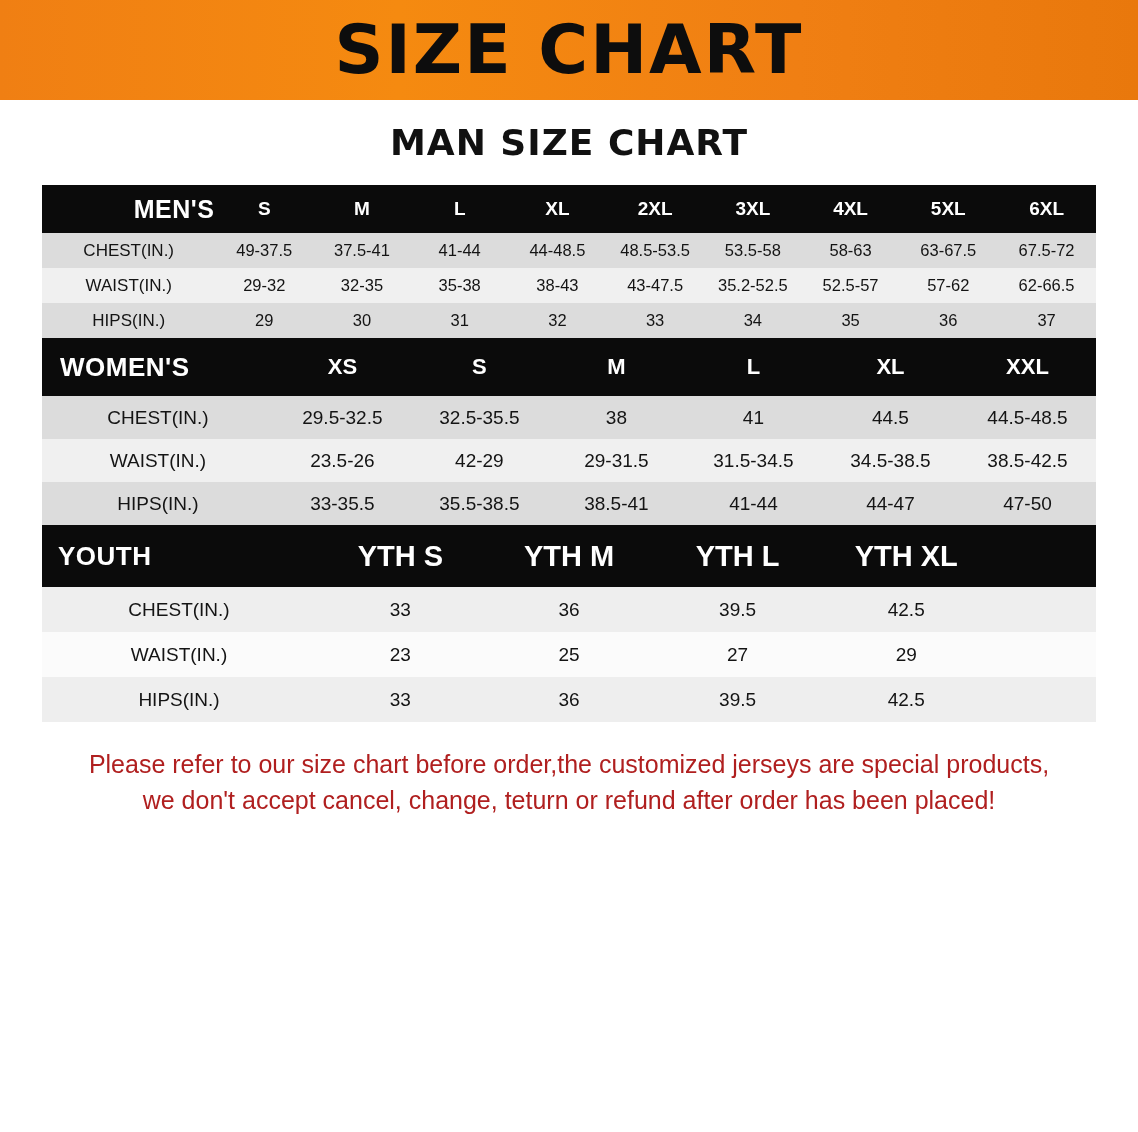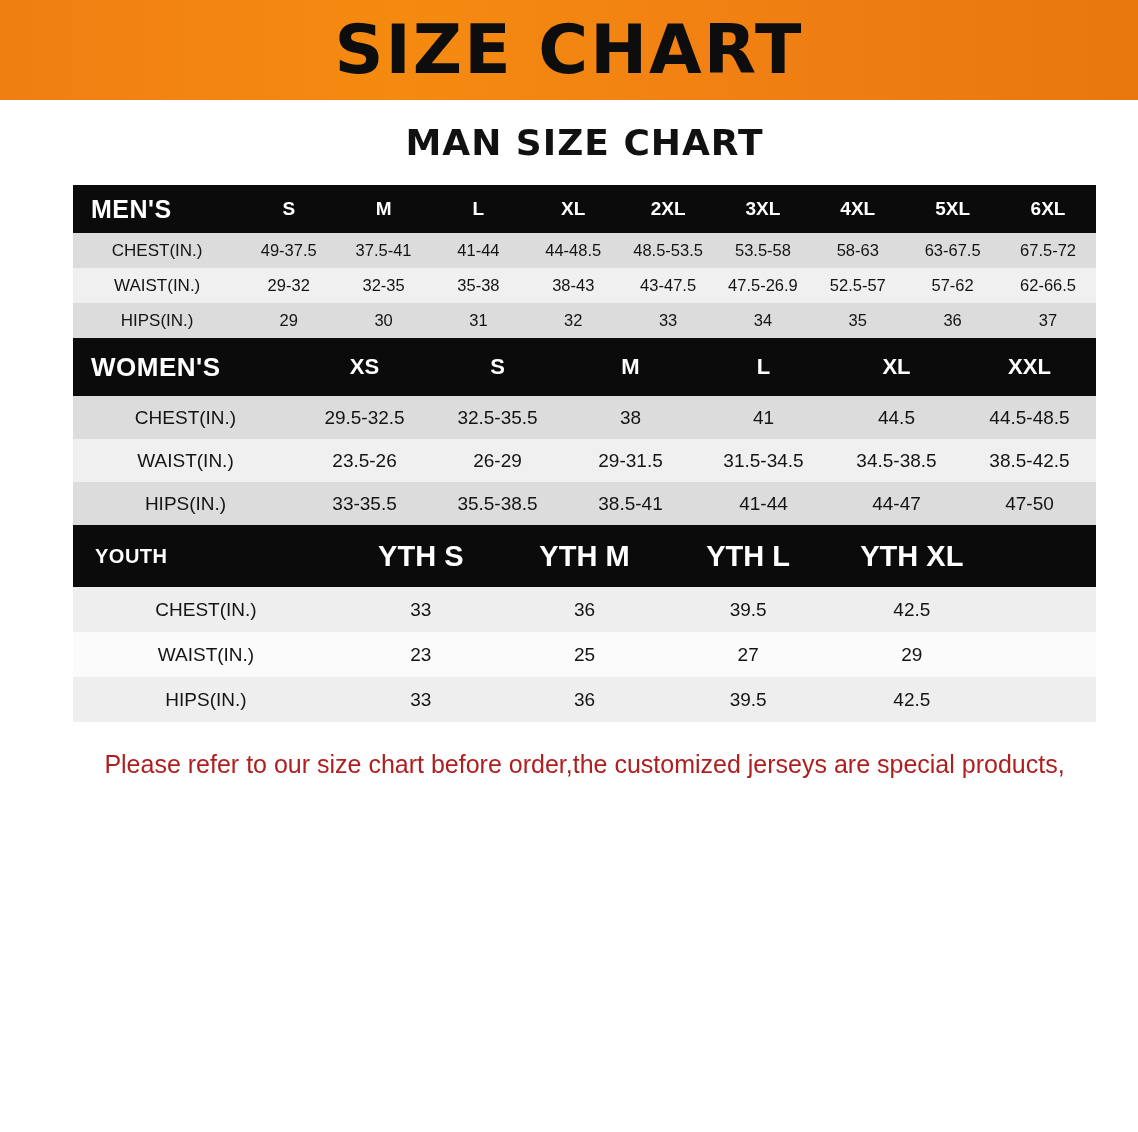--- a/index.html
+++ b/index.html
@@ -29,21 +29,20 @@
     font-weight: bold;
     font-size: 68px;
     letter-spacing: 2px;
     color: #0d0d0d;
     line-height: 1;
     text-align: center;
   }
 
   .page {
     padding: 0 42px;
-    margin-left: 31px;
   }
 
   
   .section-title {
     text-align: center;
     font-family: "DejaVu Sans", sans-serif;
     font-weight: bold;
     font-size: 36px;
     letter-spacing: 1px;
     color: #111111;
@@ -68,21 +67,21 @@
     color: #ffffff;
     font-weight: bold;
   }
   .row-label {
     font-weight: normal;
   }
 
   
   .men thead th { height: 48px; font-size: 19px; }
   .men thead th.first {
-    text-align: left;
+    text-align: right;
     padding-left: 18px;
     font-size: 25px;
     letter-spacing: 0.5px;
   }
   .men tbody td { height: 35px; font-size: 16.5px; color: #141414; }
   .men tbody td.first { font-size: 17px; }
   .men tbody tr:nth-child(odd) td  { background: #dcdcdc; }
   .men tbody tr:nth-child(even) td { background: #f0f0f0; }
 
   
@@ -94,22 +93,22 @@
     letter-spacing: 0.5px;
   }
   .women tbody td { height: 43px; font-size: 19px; color: #141414; }
   .women tbody tr:nth-child(odd) td  { background: #dcdcdc; }
   .women tbody tr:nth-child(even) td { background: #f0f0f0; }
 
   
   .youth thead th { height: 62px; font-size: 29px; }
   .youth thead th.first {
     text-align: left;
-    padding-left: 22px;
-    font-size: 20px;
+    padding-left: 16px;
+    font-size: 26px;
     letter-spacing: 0.5px;
   }
   .youth tbody td { height: 45px; font-size: 19px; color: #141414; }
   .youth tbody tr:nth-child(odd) td  { background: #eeeeee; }
   .youth tbody tr:nth-child(even) td { background: #fbfbfb; }
 
   
   .note {
     margin: 24px 0 0;
     text-align: center;
@@ -171,21 +170,21 @@
         <td>63-67.5</td>
         <td>67.5-72</td>
       </tr>
       <tr>
         <td class="first row-label">WAIST(IN.)</td>
         <td>29-32</td>
         <td>32-35</td>
         <td>35-38</td>
         <td>38-43</td>
         <td>43-47.5</td>
-        <td>47.5-26.9</td>
+        <td>35.2-52.5</td>
         <td>52.5-57</td>
         <td>57-62</td>
         <td>62-66.5</td>
       </tr>
       <tr>
         <td class="first row-label">HIPS(IN.)</td>
         <td>29</td>
         <td>30</td>
         <td>31</td>
         <td>32</td>
@@ -226,21 +225,21 @@
         <td>29.5-32.5</td>
         <td>32.5-35.5</td>
         <td>38</td>
         <td>41</td>
         <td>44.5</td>
         <td>44.5-48.5</td>
       </tr>
       <tr>
         <td class="first row-label">WAIST(IN.)</td>
         <td>23.5-26</td>
-        <td>26-29</td>
+        <td>42-29</td>
         <td>29-31.5</td>
         <td>31.5-34.5</td>
         <td>34.5-38.5</td>
         <td>38.5-42.5</td>
       </tr>
       <tr>
         <td class="first row-label">HIPS(IN.)</td>
         <td>33-35.5</td>
         <td>35.5-38.5</td>
         <td>38.5-41</td>
@@ -294,15 +293,16 @@
         <td>36</td>
         <td>39.5</td>
         <td>42.5</td>
         <td></td>
       </tr>
     </tbody>
   </table>
 
   <div class="note">
     <div>Please refer to our size chart before order,the customized jerseys are special products,</div>
+    <div>we don't accept cancel, change, teturn or refund after order has been placed!</div>
   </div>
 
 </div>
 
 </body></html>

